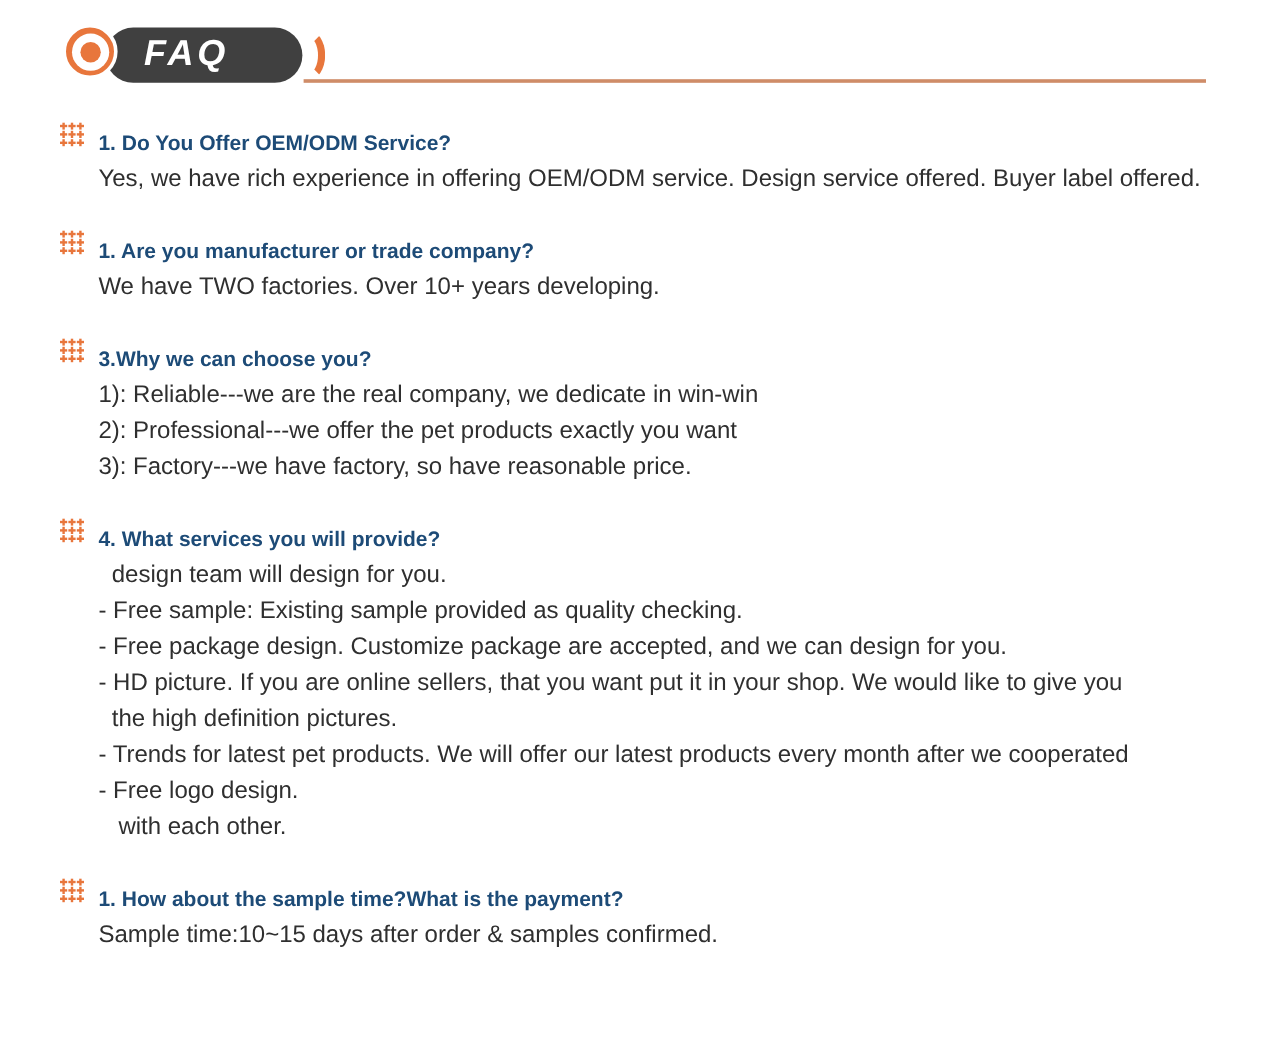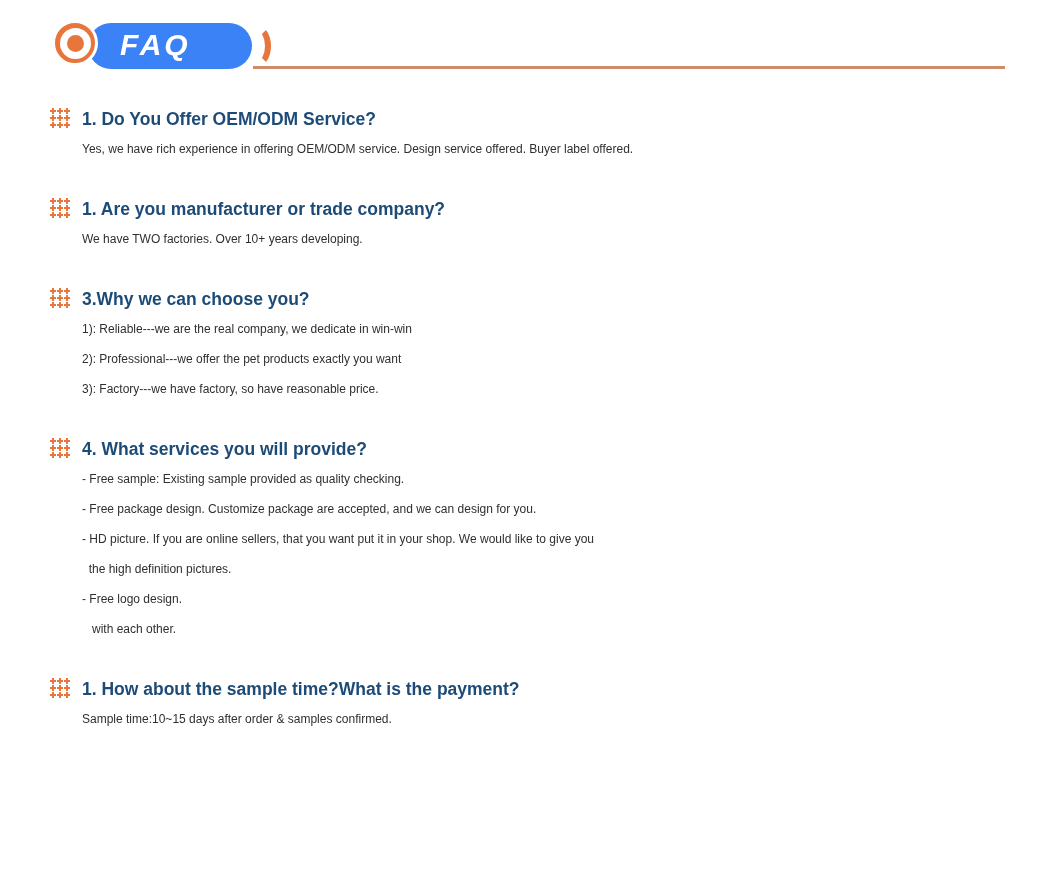--- a/index.html
+++ b/index.html
@@ -17,21 +17,21 @@
     position: relative;
     height: 48px;
     margin-top: 22px;
   }
   .faq-pill {
     position: absolute;
     left: 88px;
     top: 1px;
     width: 164px;
     height: 46px;
-    background: #3b82f6;
+    background: #404040;
     border-radius: 23px;
     display: flex;
     align-items: center;
     padding-left: 32px;
   }
   .faq-title {
     color: #ffffff;
     font-size: 30px;
     font-weight: bold;
     font-style: italic;
@@ -89,38 +89,37 @@
 
   
   .faq-list {
     margin-top: 34px;
     padding-left: 50px;
     padding-right: 30px;
   }
   .faq-item { margin-bottom: 30px; }
   .faq-question-row {
     display: flex;
-    align-items: center;
     line-height: 30px;
   }
   .dots-icon {
     width: 20px;
     height: 20px;
     flex: 0 0 20px;
     margin-right: 12px;
     margin-top: -2px;
   }
   .question-text {
     color: #1D4B77;
     font-size: 17.5px;
     font-weight: bold;
   }
   .answer-line {
     color: #2F2F2F;
-    font-size: 12px;
+    font-size: 20px;
     line-height: 30px;
     padding-left: 32px;
     white-space: pre-wrap;
   }
 </style>
 </head>
 <body>
 
 <div class="faq-header">
   <div class="faq-pill">
@@ -245,24 +244,26 @@
           <rect x="0" y="16" width="6" height="2"></rect>
             <rect x="2" y="14" width="2" height="6"></rect>
           <rect x="7" y="16" width="6" height="2"></rect>
             <rect x="9" y="14" width="2" height="6"></rect>
           <rect x="14" y="16" width="6" height="2"></rect>
             <rect x="16" y="14" width="2" height="6"></rect>
         </g>
       </svg>
       <span class="question-text">4. What services you will provide?</span>
     </div>
+    <div class="answer-line">  design team will design for you.</div>
     <div class="answer-line">- Free sample: Existing sample provided as quality checking.</div>
     <div class="answer-line">- Free package design. Customize package are accepted, and we can design for you.</div>
     <div class="answer-line">- HD picture. If you are online sellers, that you want put it in your shop. We would like to give you</div>
     <div class="answer-line">  the high definition pictures.</div>
+    <div class="answer-line">- Trends for latest pet products. We will offer our latest products every month after we cooperated</div>
     <div class="answer-line">- Free logo design.</div>
     <div class="answer-line">   with each other.</div>
   </div>
 
   <div class="faq-item">
     <div class="faq-question-row">
       <svg class="dots-icon" viewBox="0 0 20 20">
         <g fill="#E8763C">
           <rect x="0" y="2" width="6" height="2"></rect>
             <rect x="2" y="0" width="2" height="6"></rect>

